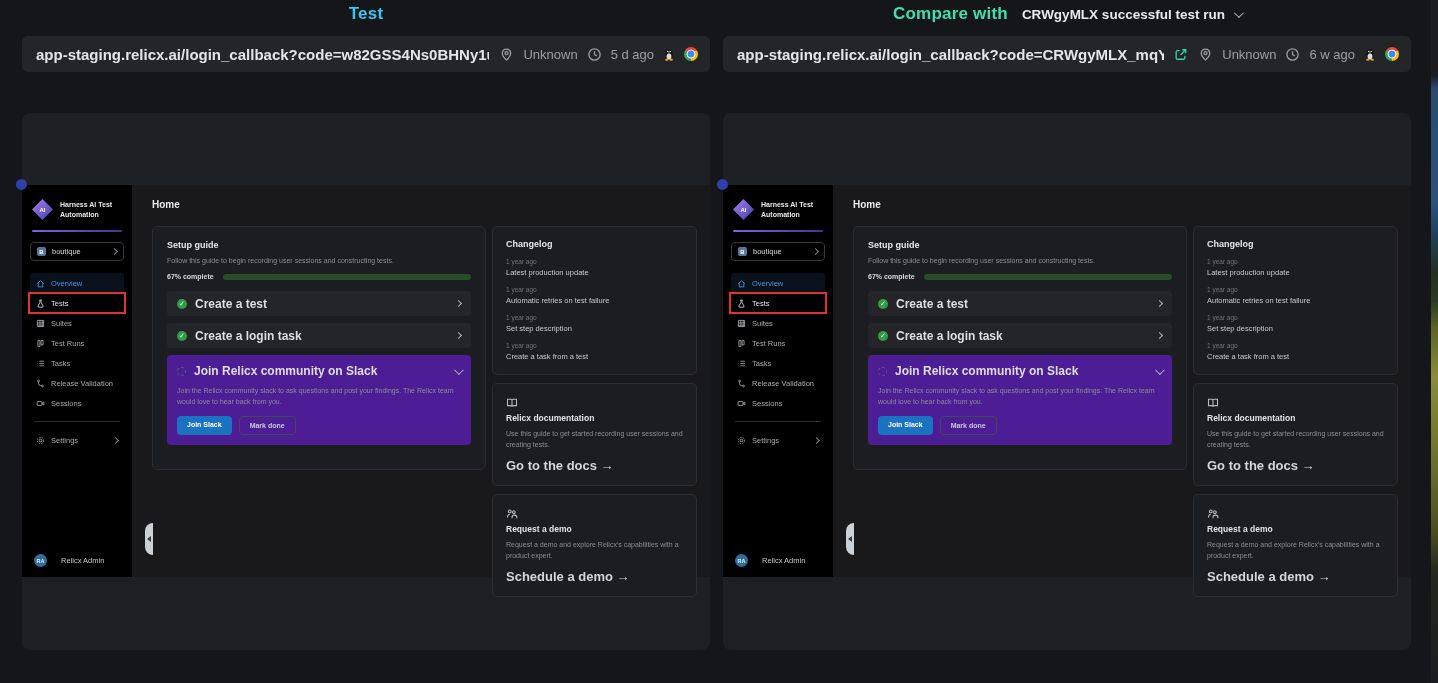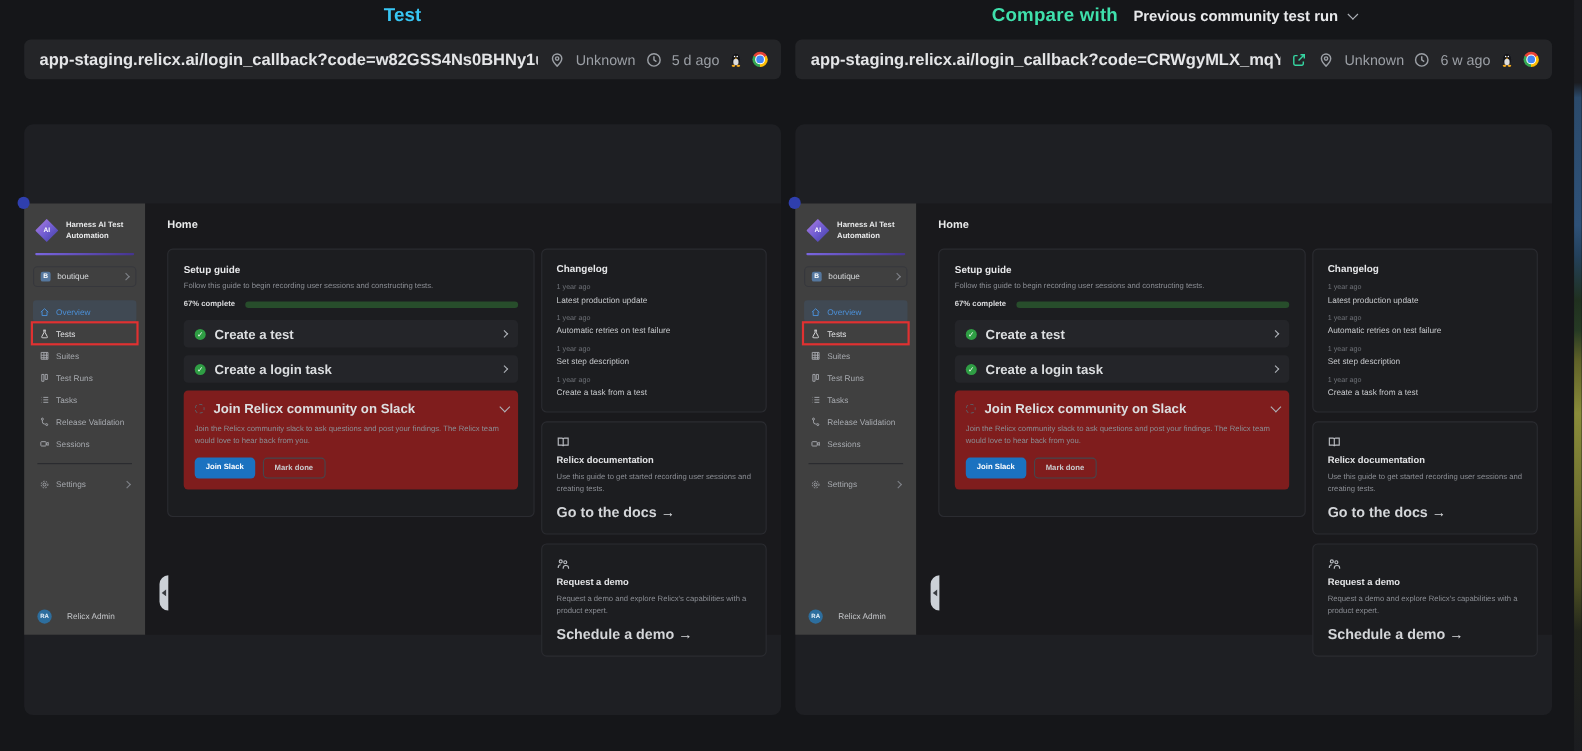--- a/index.html
+++ b/index.html
@@ -51,21 +51,21 @@
   
   .shot { position:absolute; top:72px; left:0; right:0; height:392px; display:flex; }
   .corner-marker { position:absolute; left:0; top:0; width:11px; height:11px;
     border-radius:50%; background:#2f3fae; transform:translate(-55%,-55%); z-index:3; }
   .collapse-handle { position:absolute; left:123px; top:338px; width:8px; height:32px;
     background:#ccd1d7; border-radius:8px 0 0 8px; z-index:3; display:flex; align-items:center; justify-content:center; }
   .collapse-handle::after { content:""; width:0; height:0; border-top:3px solid transparent;
     border-bottom:3px solid transparent; border-right:4px solid #3a3d42; }
 
   
-  .sb { width:123px; background:#404040; display:flex; flex-direction:column; padding:12px 8px 10px 8px; position:relative; }
+  .sb { width:123px; background:#000000; display:flex; flex-direction:column; padding:12px 8px 10px 8px; position:relative; }
   .sb-brand { display:flex; align-items:center; gap:7px; padding:2px 2px 0 2px; }
   .sb-logo { width:21px; height:21px; flex:0 0 auto;
     background:linear-gradient(135deg,#b07fe0 0%,#6d5bd0 55%,#3f3c9e 100%);
     clip-path:polygon(50% 0,100% 50%,50% 100%,0 50%); display:flex; align-items:center; justify-content:center; }
   .sb-logo span { color:#fff; font-size:6px; font-weight:bold; }
   .sb-brand-name { font-size:7px; font-weight:bold; color:#e8e9ea; line-height:1.35; }
   .sb-divider-grad { height:2px; margin:10px 2px 8px 2px;
     background:linear-gradient(90deg,#7a66e0,#45348f); border-radius:2px; }
   .sb-project { display:flex; align-items:center; gap:6px; border:1px solid #36373c;
     border-radius:4px; padding:4px 6px; margin:2px 0 12px 0; cursor:pointer; }
@@ -98,21 +98,21 @@
   .progress-row { display:flex; align-items:center; gap:9px; margin-bottom:11px; }
   .progress-label { font-size:7px; font-weight:bold; color:#d9dadc; white-space:nowrap; }
   .progress-track { flex:1; height:6px; border-radius:4px; background:#274d2b; overflow:hidden; }
   .progress-fill { height:100%; border-radius:4px; background:#3fa84c; }
   .step-row { background:#242529; border-radius:4px; height:25px; display:flex; align-items:center;
     gap:8px; padding:0 10px; margin-bottom:7px; cursor:pointer; }
   .step-label { font-size:12px; font-weight:bold; color:#dcdee0; flex:1; }
   .check-dot { width:10px; height:10px; border-radius:50%; background:#2f9e44; color:#fff;
     font-size:7px; display:flex; align-items:center; justify-content:center; flex:0 0 auto; }
   .empty-dot { width:9px; height:9px; border-radius:50%; border:1px dashed #5c5f65; flex:0 0 auto; }
-  .slack-block { background:#7f1d1d; border-radius:4px; padding:9px 10px 10px 10px; }
+  .slack-block { background:#4c1d95; border-radius:4px; padding:9px 10px 10px 10px; }
   .slack-head { display:flex; align-items:center; gap:8px; cursor:pointer; }
   .slack-desc { font-size:7px; color:#8b8e94; line-height:1.5; margin:8px 0 9px 0; }
   .btn-row { display:flex; gap:7px; }
   .btn { font-size:7px; font-weight:bold; border-radius:4px; padding:5px 10px; cursor:pointer; }
   .btn.primary { background:#1b72c0; color:#fff; }
   .btn.ghost { background:transparent; color:#c9cbce; border:1px solid #45474d; }
 
   .right-col { width:205px; display:flex; flex-direction:column; gap:8px; }
   .changelog-card { padding:12px 13px 13px 13px; }
   .cl-entry { margin-top:9px; cursor:pointer; }
@@ -349,21 +349,21 @@
     </div>
   </div>
 
   </div>
 </div>
 
 <div class="panel-col right">
   <div class="panel-header">
     <span class="hdr-title compare">Compare with</span>
     <span class="hdr-dropdown">
-      <span class="dd-label">Previous community test run</span>
+      <span class="dd-label">CRWgyMLX successful test run</span>
       <span class="chev down"></span>
     </span>
   </div>
   <div class="url-bar">
     <span class="url-text">app-staging.relicx.ai/login_callback?code=CRWgyMLX_mqYPe...</span>
     <span class="m-icon ext-icon"><svg viewBox="0 0 16 16" fill="none" stroke="currentColor" stroke-width="1.5">
           <path d="M6.5 3.5H4A1.5 1.5 0 0 0 2.5 5v7A1.5 1.5 0 0 0 4 13.5h7A1.5 1.5 0 0 0 12.5 12V9.5M9.5 2.5h4v4M13.2 2.8 7.5 8.5"></path>
         </svg></span>
     <span class="url-meta">
       <span class="m-icon"><svg viewBox="0 0 16 16" fill="none" stroke="currentColor" stroke-width="1.4">

